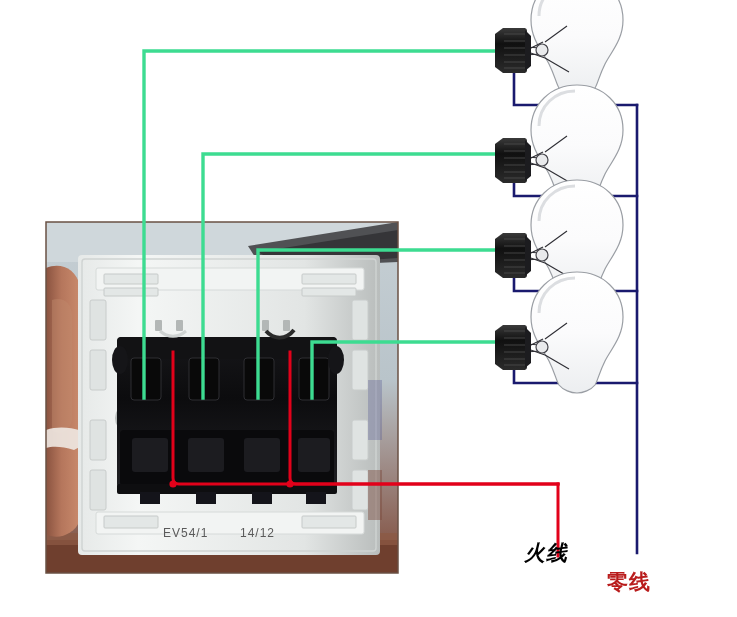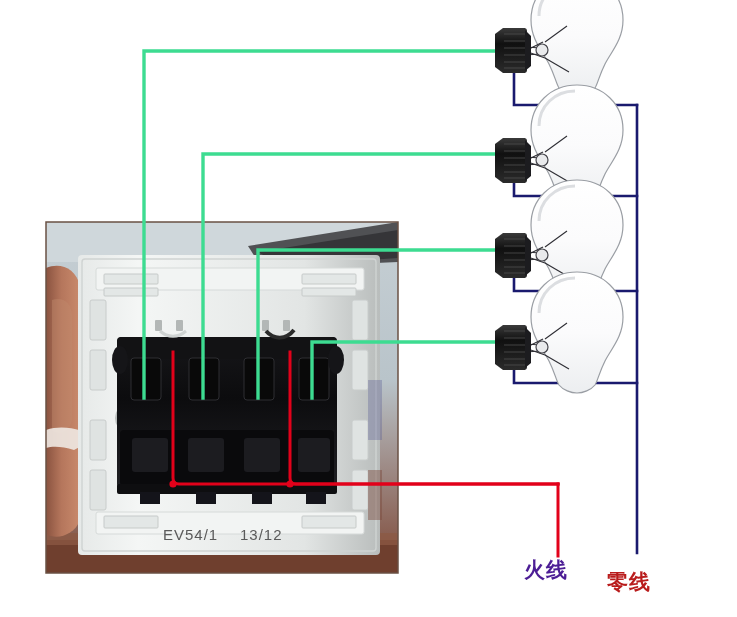--- a/index.html
+++ b/index.html
@@ -4,23 +4,23 @@
 <style>
   html,body{margin:0;padding:0;background:#fff;}
   body{
     width:737px;height:617px;
     font-family:"Liberation Sans","DejaVu Sans",sans-serif;
     position:relative;overflow:hidden;
   }
   #stage{position:absolute;inset:0;width:737px;height:617px;background:#ffffff;}
   #diagram{position:absolute;left:0;top:0;width:737px;height:617px;}
   .legend{position:absolute;font-weight:bold;font-size:21px;letter-spacing:1px;}
-  #legend-live{left:524px;top:556px;color:#4c1d95;}
+  #legend-live{left:524px;top:539px;color:#000000;font-style:italic;}
   #legend-neutral{left:607px;top:568px;color:#b91c1c;}
-  .photo-text{position:absolute;font-size:15px;color:#5a5a5a;letter-spacing:1px;
+  .photo-text{position:absolute;font-size:12px;color:#5a5a5a;letter-spacing:1px;
               font-family:"Liberation Sans","DejaVu Sans",sans-serif;}
   #mark-a{left:163px;top:526px;}
   #mark-b{left:240px;top:526px;}
 </style>
 </head>
 <body>
 
 <div id="stage">
 
   <svg id="diagram" viewBox="0 0 737 617">
@@ -213,18 +213,18 @@
     </g>
     <g transform="translate(495,225)">
       <use href="#bulbShape"></use>
     </g>
     <g transform="translate(495,317)">
       <use href="#bulbShape"></use>
     </g>
   </svg>
 
   <div class="photo-text" id="mark-a">EV54/1</div>
-  <div class="photo-text" id="mark-b">13/12</div>
+  <div class="photo-text" id="mark-b">14/12</div>
 
   <div class="legend" id="legend-live">火线</div>
   <div class="legend" id="legend-neutral">零线</div>
 
 </div>
 
 </body></html>

